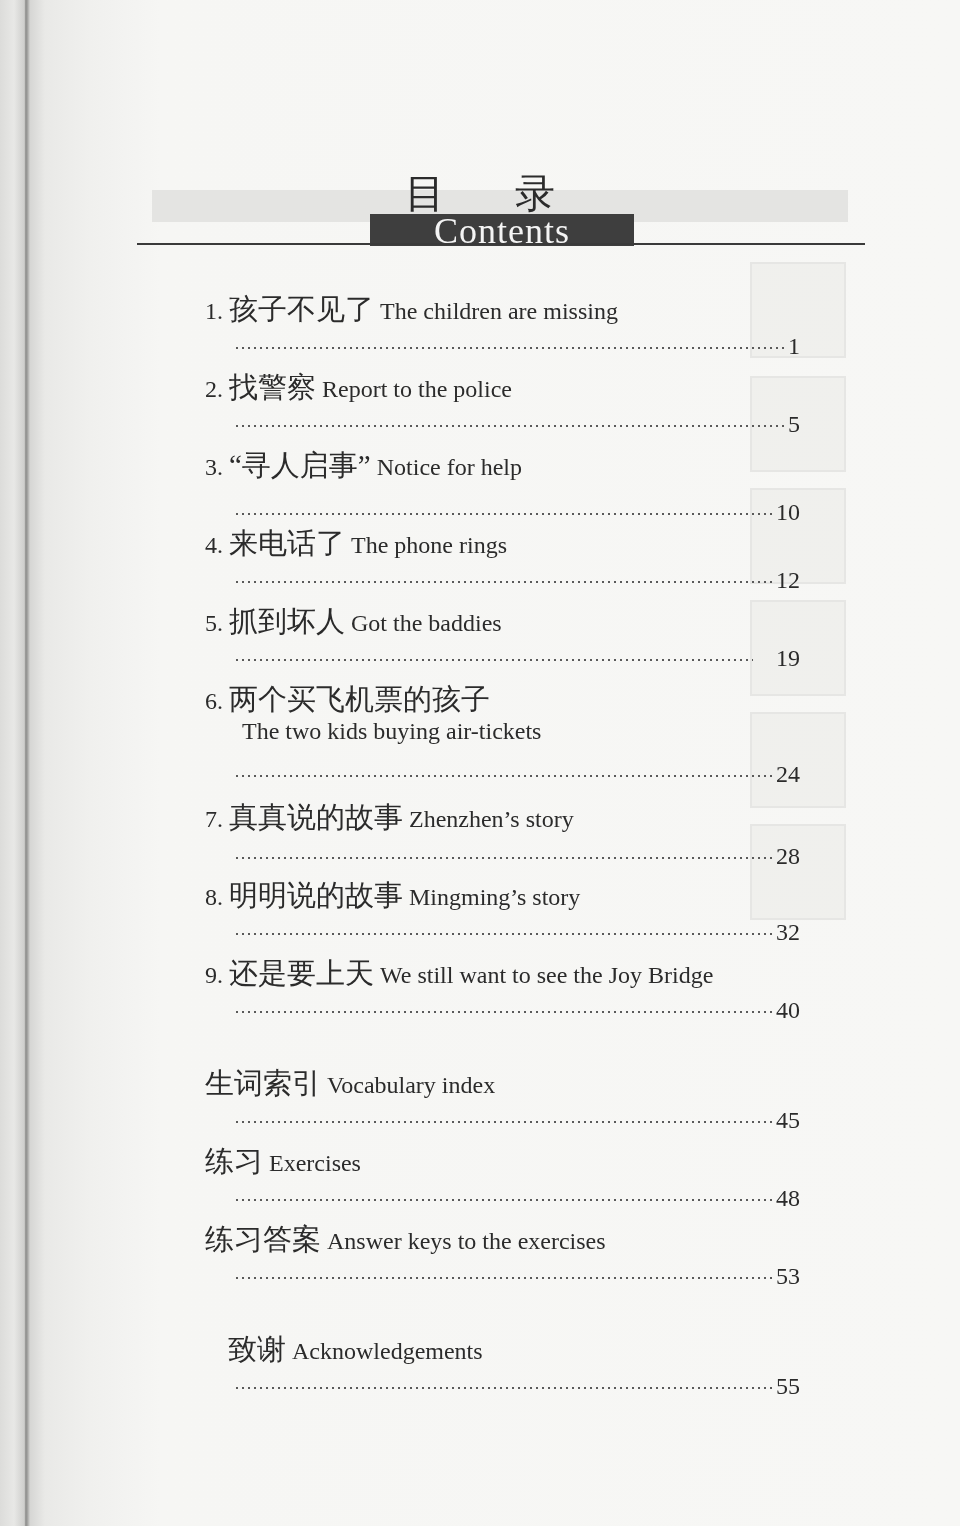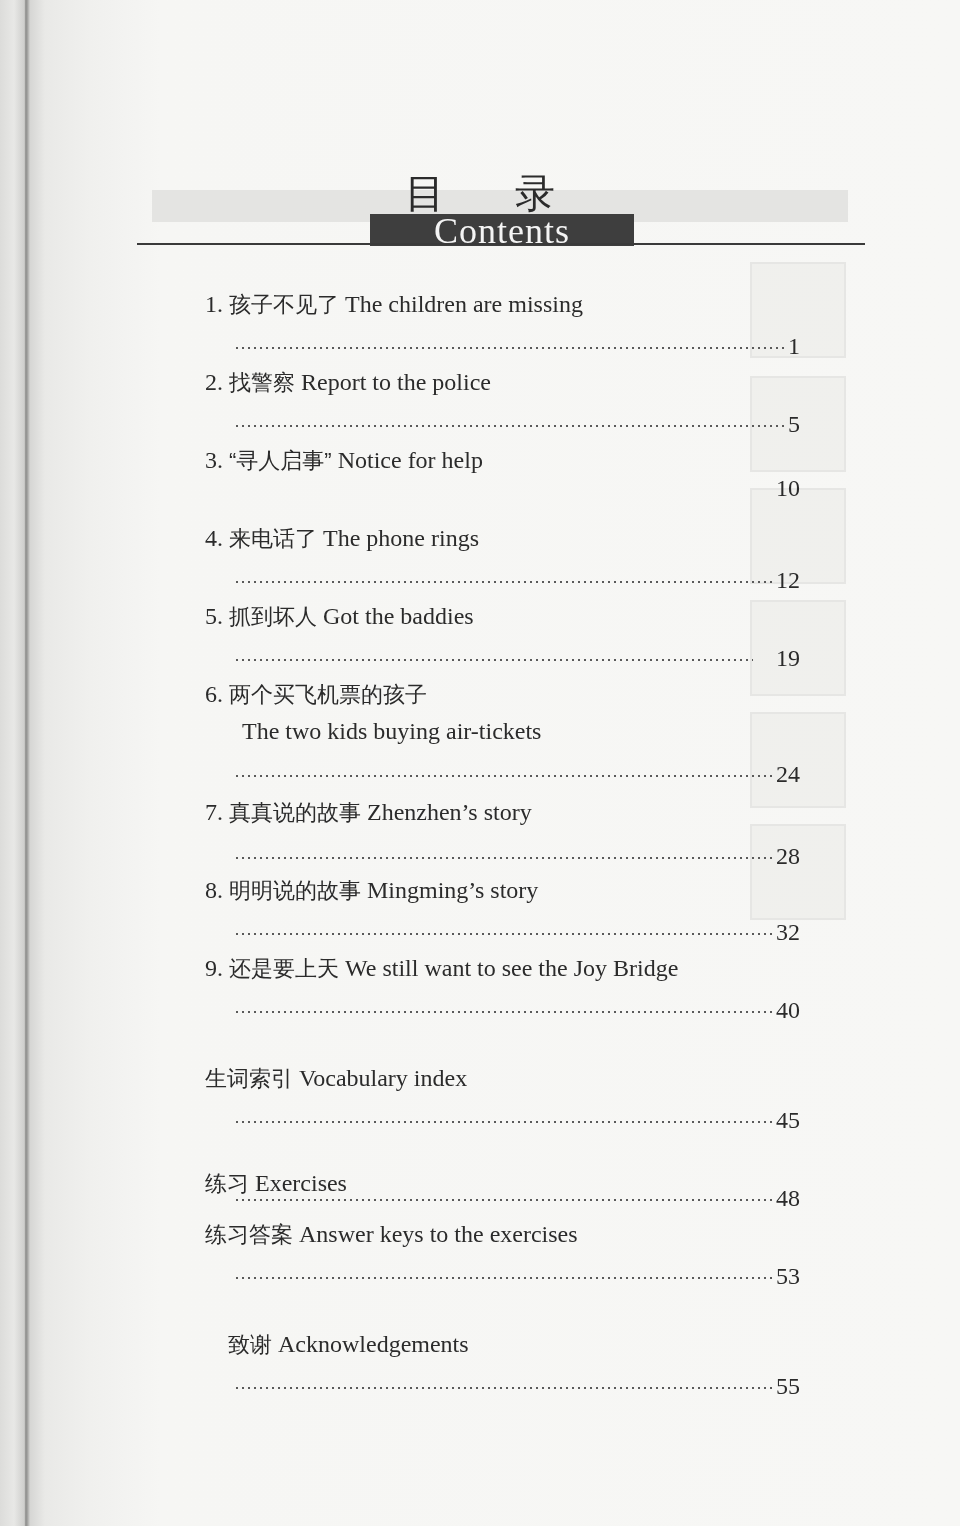--- a/index.html
+++ b/index.html
@@ -85,22 +85,22 @@
       left: 0; width: 600px;
     }
     .entry-title {
       position: absolute;
       left: 0;
       font-size: 24px;
       white-space: nowrap;
       color: #2b2b2b;
     }
     .entry-title .cn {
-      font-family: Liberation Sans, sans-serif;
-      font-size: 22px;
+      font-family: Liberation Serif, serif;
+      font-size: 29px;
     }
     .entry-subtitle {
       position: absolute;
       left: 29px;
       font-size: 24px;
       white-space: nowrap;
       color: #2b2b2b;
       margin-left: 8px;
     }
     .leader-row {
@@ -169,21 +169,21 @@
       <span class="page-num">5</span>
     </div>
   </div>
 
   <div class="entry" style="top:156px;">
     <div class="entry-title" style="top:0px;">
       <span>3.</span>
       <span class="cn">“寻人启事”</span>
       <span>Notice for help</span>
     </div>
-    <div class="leader-row" style="top:22px;flex-direction:column;">
+    <div class="leader-row" style="top:48px;">
       <span class="dots"></span>
       <span class="page-num">10</span>
     </div>
   </div>
 
   <div class="entry" style="top:234px;">
     <div class="entry-title" style="top:0px;">
       <span>4.</span>
       <span class="cn">来电话了</span>
       <span>The phone rings</span>
@@ -259,21 +259,21 @@
       <span class="cn">生词索引</span>
       <span>Vocabulary index</span>
     </div>
     <div class="leader-row" style="top:38px;">
       <span class="dots"></span>
       <span class="page-num">45</span>
     </div>
   </div>
 
   <div class="entry" style="top:852px;">
-    <div class="entry-title" style="top:0px;margin-top:27px;">
+    <div class="entry-title" style="top:0px;">
       <span class="cn">练习</span>
       <span>Exercises</span>
     </div>
     <div class="leader-row" style="top:38px;">
       <span class="dots"></span>
       <span class="page-num">48</span>
     </div>
   </div>
 
   <div class="entry" style="top:930px;">

